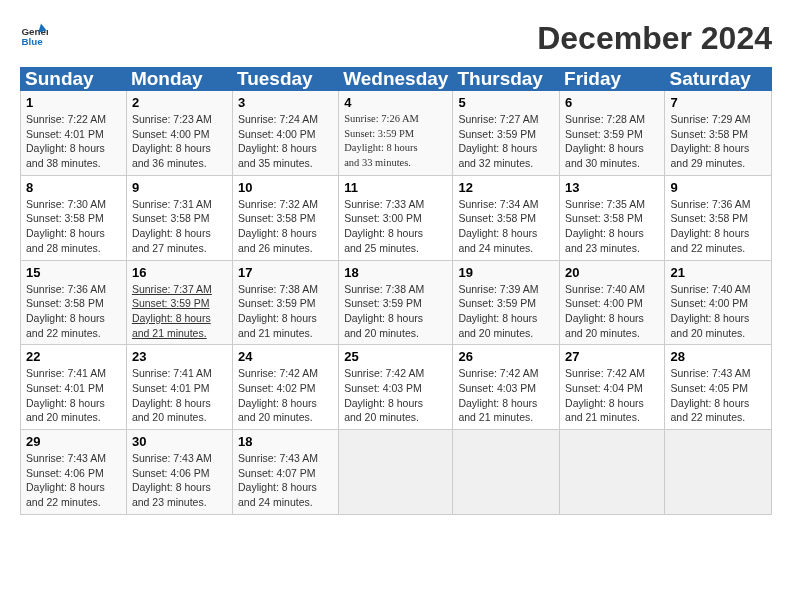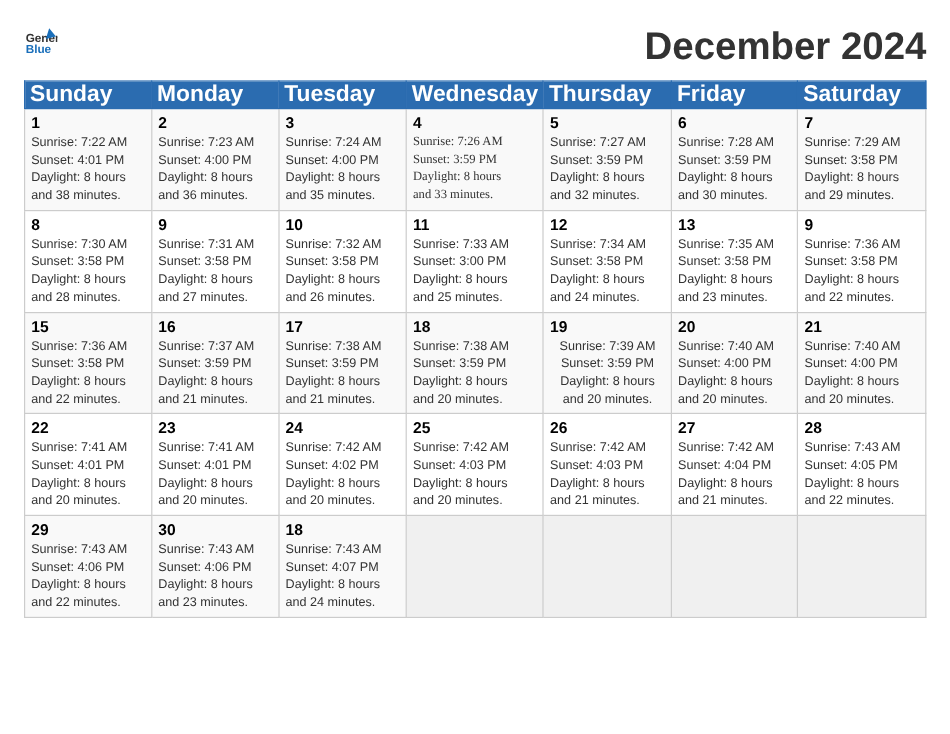--- a/index.html
+++ b/index.html
@@ -211,42 +211,42 @@
       <tr>
         <td>
           <span class="day-num">15</span>
           <div class="day-info" style="white-space: pre-line;">Sunrise: 7:36 AM
 Sunset: 3:58 PM
 Daylight: 8 hours
 and 22 minutes.</div>
         </td>
         <td>
           <span class="day-num">16</span>
-          <div class="day-info" style="white-space: pre-line;">Sunrise: 7:37 AM
+          <div class="day-info" style="white-space: pre-line; text-decoration: underline;">Sunrise: 7:37 AM
 Sunset: 3:59 PM
 Daylight: 8 hours
 and 21 minutes.</div>
         </td>
         <td>
           <span class="day-num">17</span>
           <div class="day-info" style="white-space: pre-line;">Sunrise: 7:38 AM
 Sunset: 3:59 PM
 Daylight: 8 hours
 and 21 minutes.</div>
         </td>
         <td>
           <span class="day-num">18</span>
           <div class="day-info" style="white-space: pre-line;">Sunrise: 7:38 AM
 Sunset: 3:59 PM
 Daylight: 8 hours
 and 20 minutes.</div>
         </td>
         <td>
           <span class="day-num">19</span>
-          <div class="day-info" style="white-space: pre-line; text-align: center;">Sunrise: 7:39 AM
+          <div class="day-info" style="white-space: pre-line;">Sunrise: 7:39 AM
 Sunset: 3:59 PM
 Daylight: 8 hours
 and 20 minutes.</div>
         </td>
         <td>
           <span class="day-num">20</span>
           <div class="day-info" style="white-space: pre-line;">Sunrise: 7:40 AM
 Sunset: 4:00 PM
 Daylight: 8 hours
 and 20 minutes.</div>

